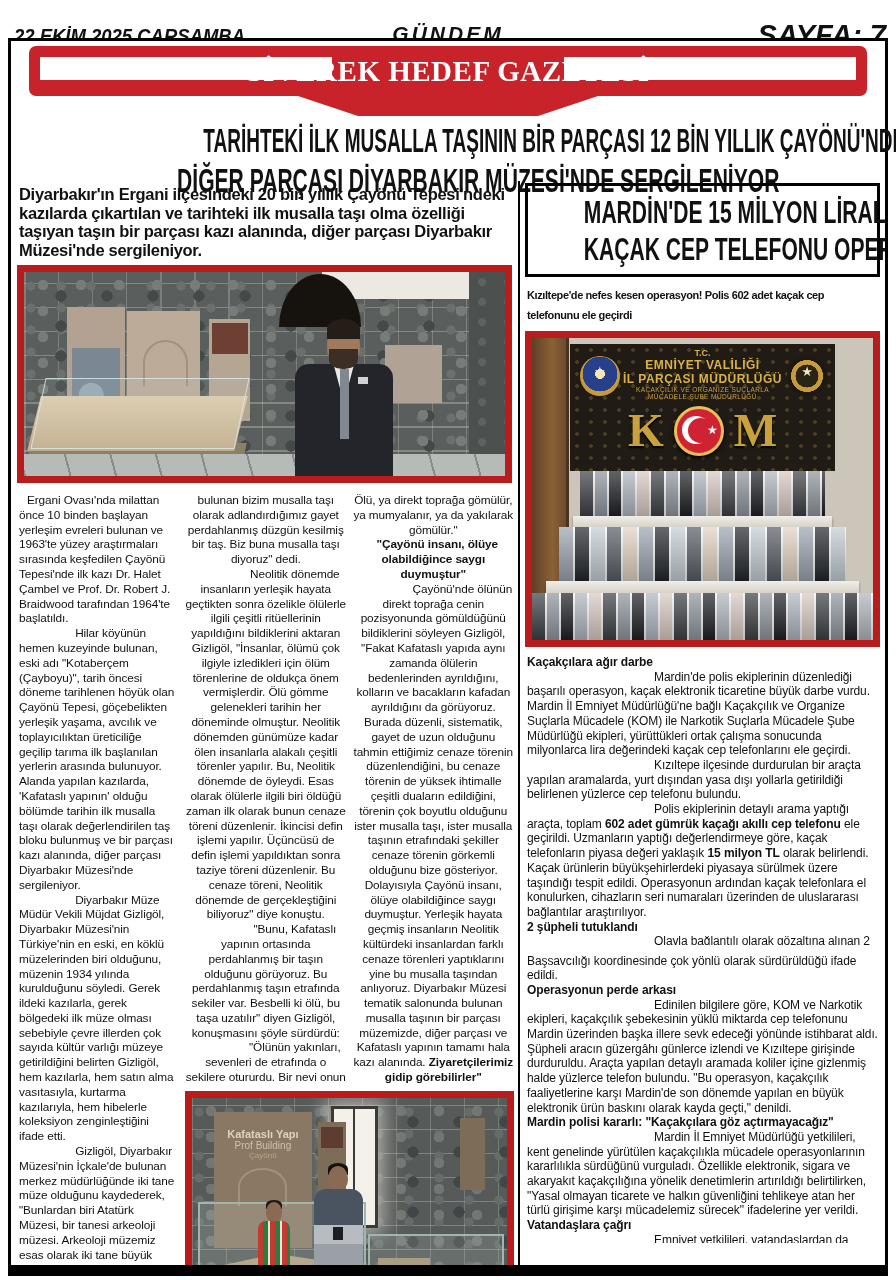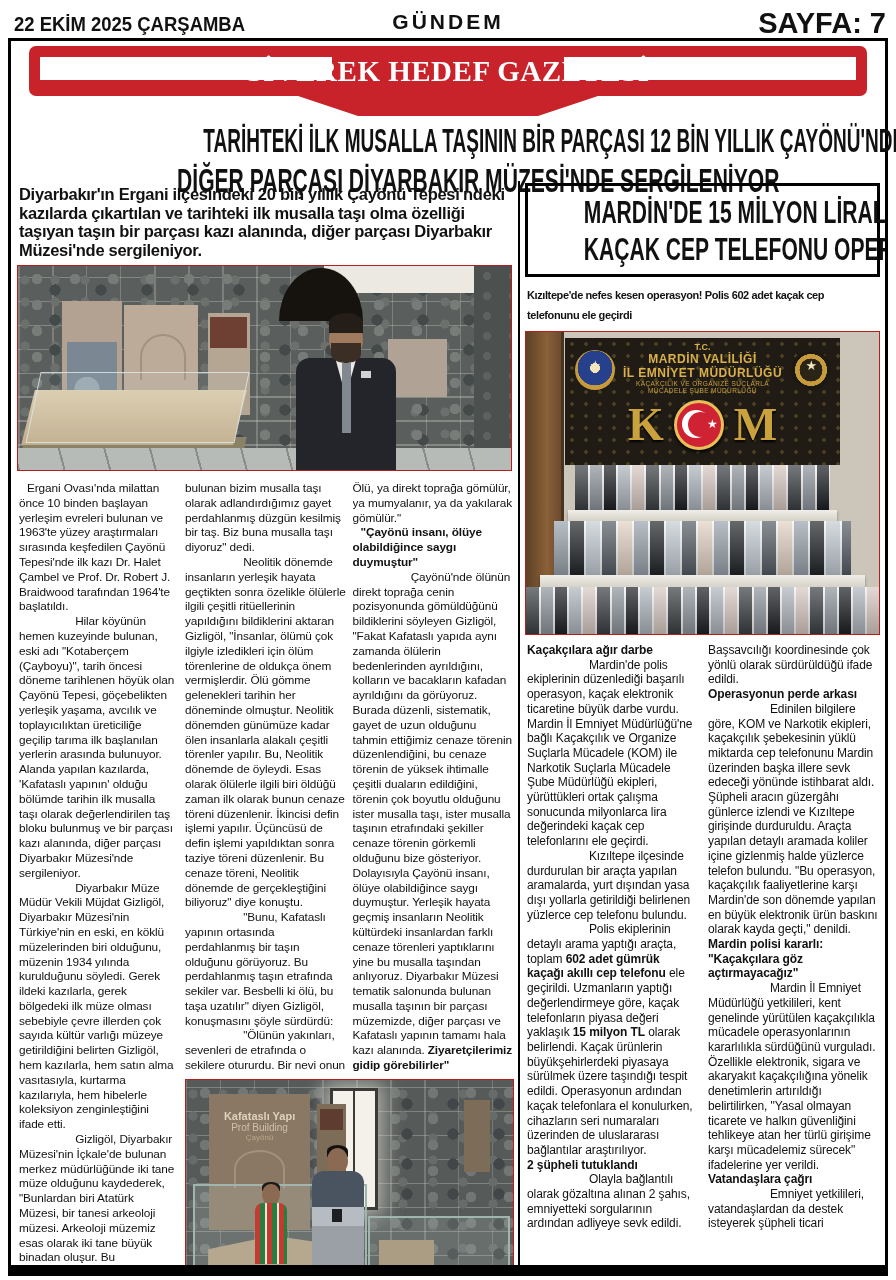--- a/index.html
+++ b/index.html
@@ -1,19 +1,19 @@
 <!DOCTYPE html>
 <html><head>
 <meta charset="utf-8">
 <style>
   html,body{margin:0;padding:0;background:#fff;}
   .page{position:relative;width:896px;height:1280px;background:#fff;overflow:hidden;
         font-family:"Liberation Sans",sans-serif;color:#111;}
   
-  .topbar{position:absolute;top:4px;left:0;width:896px;height:38px;}
+  .topbar{position:absolute;top:16px;left:0;width:896px;height:38px;font-style:italic;}
   .tb-date{position:absolute;left:14px;top:8px;font-size:21px;font-weight:bold;
            transform:scaleX(.88);transform-origin:left center;white-space:nowrap;}
   .tb-section{position:absolute;left:0;right:0;top:6px;text-align:center;font-size:21px;
               font-weight:bold;letter-spacing:3px;}
   .tb-page{position:absolute;right:10px;top:3px;font-size:29px;font-weight:bold;}
   
   .mainbox{position:absolute;top:38px;left:8px;width:880px;height:1238px;
            border:3px solid #000;border-bottom:11px solid #000;box-sizing:border-box;background:#fff;}
   
   .banner{position:relative;margin:5px 18px 0;height:50px;background:#c8232b;border-radius:7px;}
@@ -35,35 +35,35 @@
   .content{position:absolute;top:140px;bottom:0;left:0;right:0;display:flex;}
   .left-region{width:507px;box-sizing:border-box;overflow:hidden;}
   .vdivider{width:2px;background:#000;}
   .right-region{flex:1;box-sizing:border-box;overflow:hidden;padding:0 3px;}
   
   .lead{margin:4px 8px 6px;font-size:16.5px;line-height:18.5px;font-weight:bold;letter-spacing:-.3px;}
   .cols3{display:flex;gap:10px;padding:8px 4px 0 8px;}
   .colbody{font-size:11.8px;line-height:14.8px;letter-spacing:-.1px;}
   .c1{width:156px;height:800px;overflow:hidden;}
   .colwrap{flex:1;display:flex;flex-direction:column;}
-  .cols23{display:flex;gap:6px;height:592px;overflow:hidden;}
+  .cols23{display:flex;gap:6px;height:592px;overflow:hidden;text-align:center;}
   .c2,.c3{flex:1;overflow:hidden;}
   .para{margin:0;}
   .ind-sm{text-indent:8px;}
   .ind-lg{text-indent:36%;}
   .bsub{font-weight:bold;}
   
   .mardin-box{border:3px solid #000;margin:2px 2px 0;padding:8px 0 6px;text-align:center;}
   .mh-line{display:block;white-space:nowrap;font-weight:900;font-size:31px;line-height:37px;
            transform-origin:center;transform:scaleX(.68);}
   .r-subhead{margin:8px 4px 6px;font-size:11px;line-height:20px;font-weight:bold;letter-spacing:-.4px;}
-  .cols2{display:flex;gap:9px;padding:6px 2px 0 4px;height:588px;overflow:hidden;}
+  .cols2{display:flex;gap:9px;padding:6px 2px 0 4px;height:588px;overflow:hidden;flex-direction:column;}
   .rc1,.rc2{flex:1;overflow:hidden;font-size:12px;line-height:14.7px;letter-spacing:-.1px;}
   
-  .photo{position:relative;overflow:hidden;border:1px solid #b91c1c;background:#5a5f5d;}
+  .photo{position:relative;overflow:hidden;border:7px solid #b91c1c;background:#5a5f5d;}
   .photo1{margin:2px 6px;height:204px;}
   .photo3{margin-top:6px;height:200px;}
   .photo2{margin:2px 2px;height:302px;background:#ccc6ba;}
   
   .stonewall{position:absolute;inset:0;background-color:#5a5f5d;
     background-image:
       radial-gradient(circle,#777c79 22%,transparent 23%),
       radial-gradient(circle,#44494a 20%,transparent 21%),
       radial-gradient(circle,#6b706d 24%,transparent 25%),
       repeating-linear-gradient(0deg,rgba(215,210,200,.35) 0 1.5px,transparent 1.5px 24px),
@@ -290,22 +290,22 @@
         <div class="mardin-box">
           <span class="mh-line">MARDİN'DE 15 MİLYON LİRALIK</span>
           <span class="mh-line">KAÇAK CEP TELEFONU OPERASYONU</span>
         </div>
         <p class="r-subhead">Kızıltepe'de nefes kesen operasyon! Polis 602 adet kaçak cep telefonunu ele geçirdi</p>
 
         <div class="photo photo2">
           <div class="p2-door"></div>
           <div class="kom-banner">
             <div class="kb-l1">T.C.</div>
-            <div class="kb-l2">MARDİN VALİLİĞİ</div>
-            <div class="kb-l3">İL EMNİYET MÜDÜRLÜĞÜ</div>
+            <div class="kb-l2">EMNİYET VALİLİĞİ</div>
+            <div class="kb-l3">İL PARÇASI MÜDÜRLÜĞÜ</div>
             <div class="kb-l4">KAÇAKÇILIK VE ORGANİZE SUÇLARLA</div>
             <div class="kb-l5">MÜCADELE ŞUBE MÜDÜRLÜĞÜ</div>
             <div class="kom-row">
               <span class="kom-letter">K</span>
               <span class="kom-flag">
                 <span class="cres"></span>
                 <span class="cres2"></span>
                 <span class="star">★</span>
               </span>
               <span class="kom-letter">M</span>

